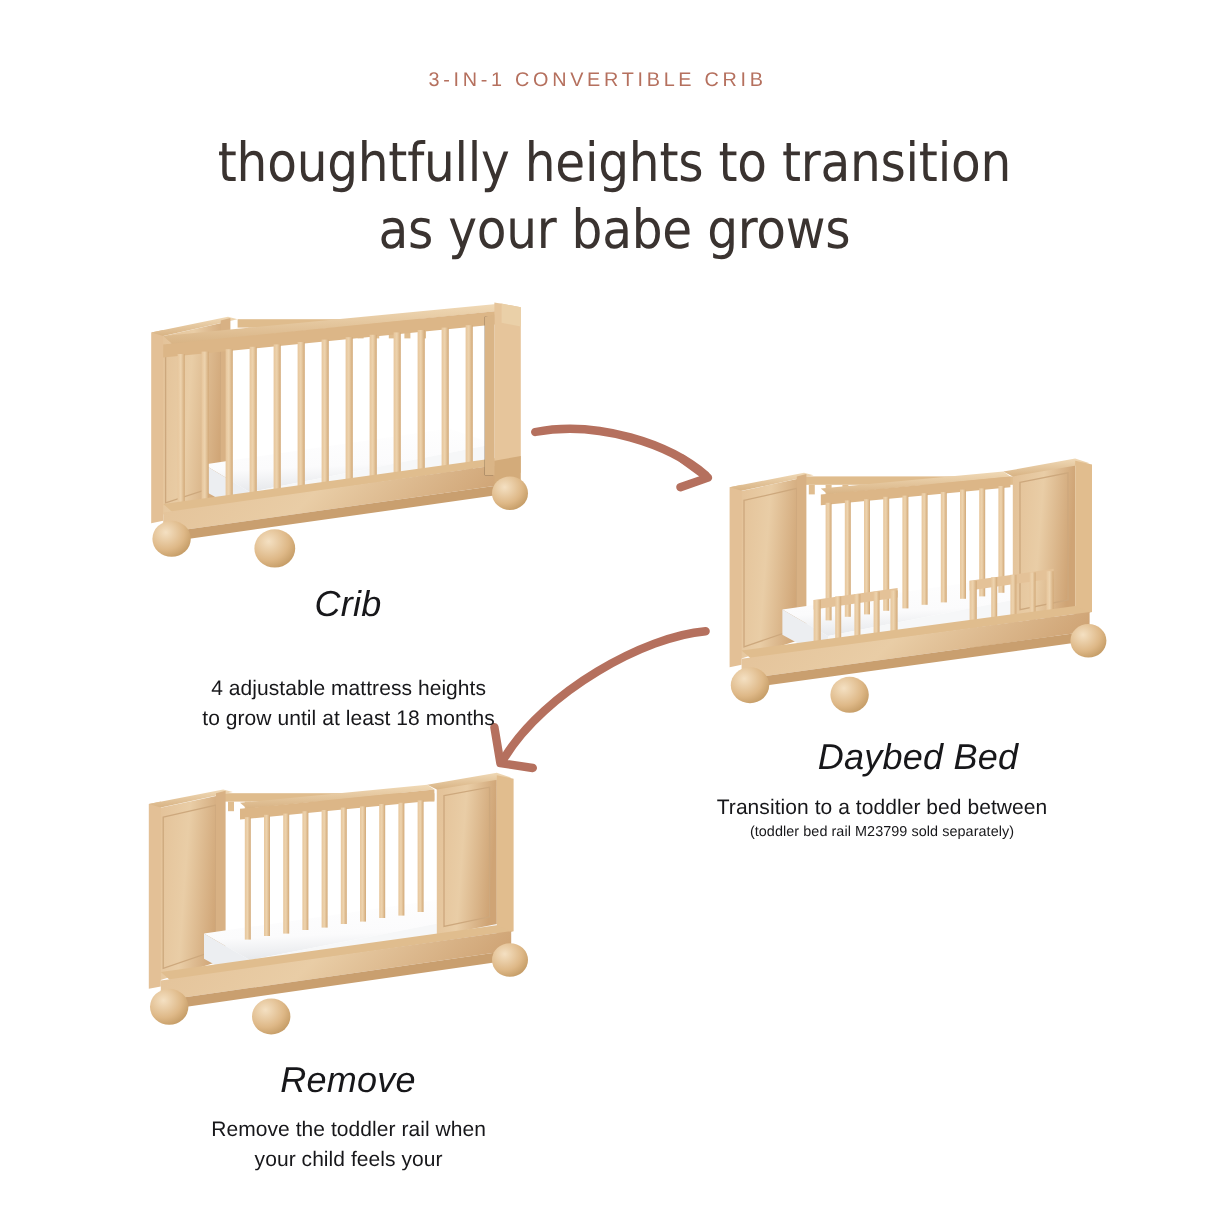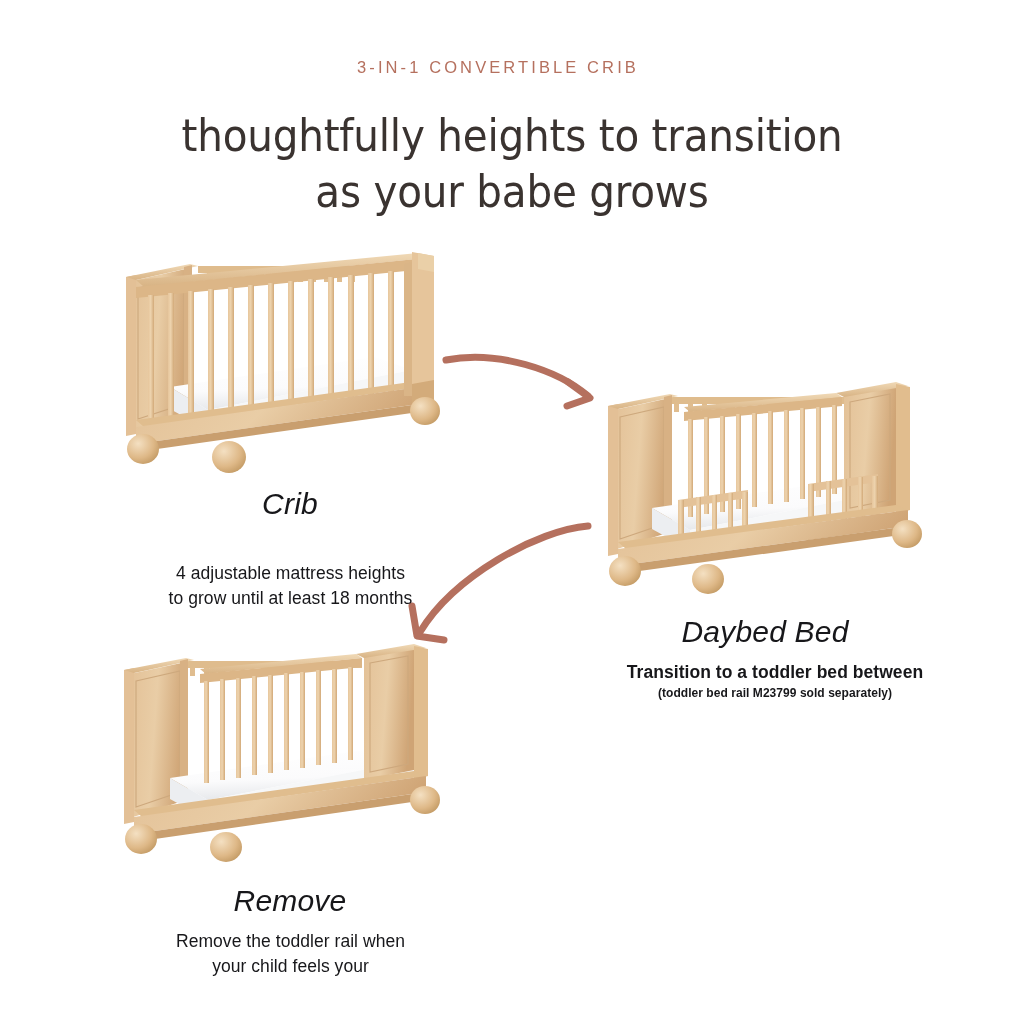--- a/index.html
+++ b/index.html
@@ -67,21 +67,21 @@
     letter-spacing: 0.05px;
   }
   .caption-body .cb-line { display: block; }
   .caption-body .cb-note { display: block; font-size: 12px; }
 
   
   #crib-caption-title   { left: 125px; top: 487px;  width: 330px; }
   #crib-caption-body    { left: 108px; top: 533px;  width: 365px; margin-top: 28px; }
 
   #toddler-caption-title{ left: 600px; top: 615px;  width: 330px; }
-  #toddler-caption-body { left: 585px; top: 660px;  width: 380px; font-weight: bold; }
+  #toddler-caption-body { left: 545px; top: 660px;  width: 380px; }
 
   #daybed-caption-title { left: 125px; top: 884px;  width: 330px; }
   #daybed-caption-body  { left: 108px; top: 929px;  width: 365px; }
 
   
   .product {
     position: absolute;
   }
   #crib-figure    { left: 112px; top: 244px; width: 330px; height: 230px; }
   #toddler-figure { left: 596px; top: 374px; width: 334px; height: 222px; }

